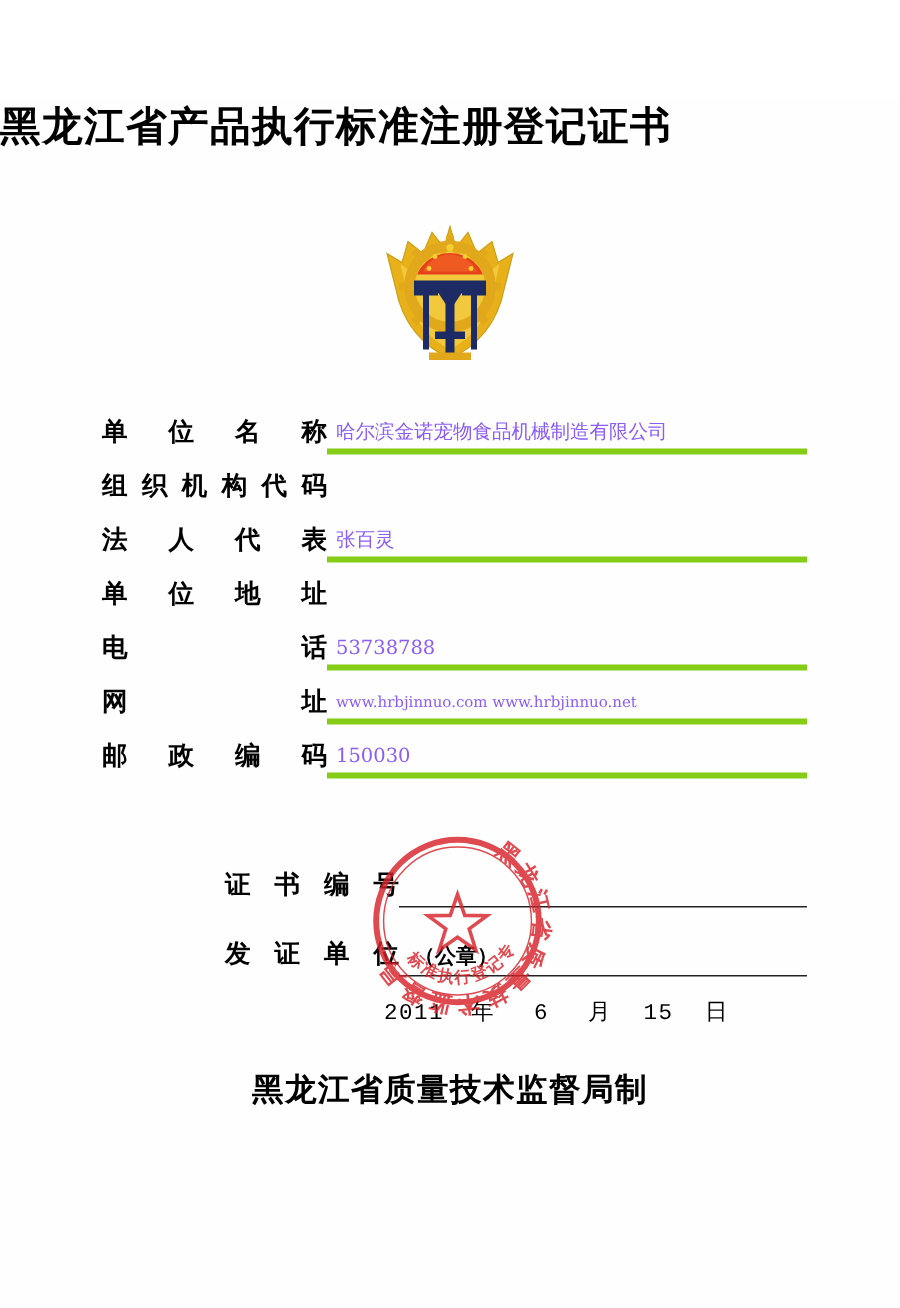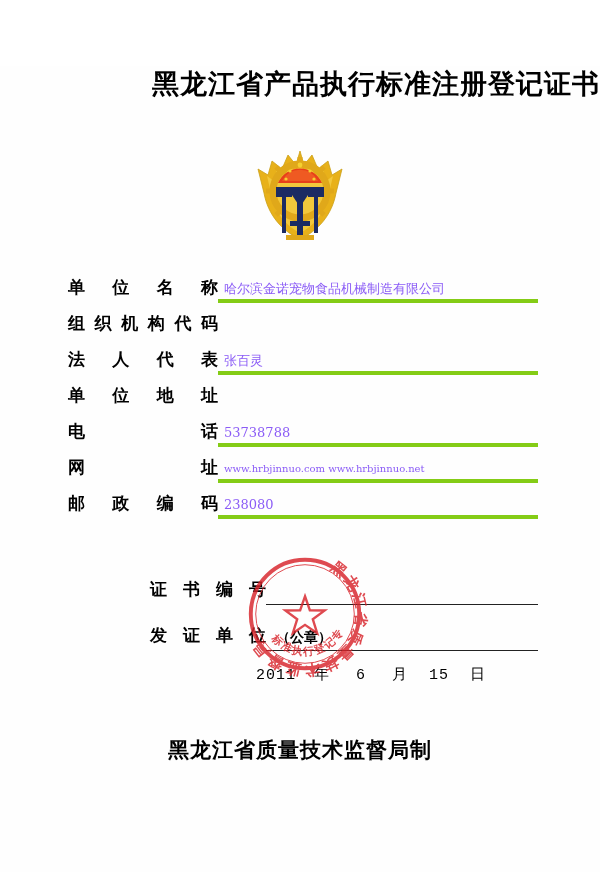--- a/index.html
+++ b/index.html
@@ -17,21 +17,21 @@
   }
   .page {
     position: relative;
     width: 600px;
     height: 872px;
     background: #fefefe;
     box-sizing: border-box;
   }
   
   .title {
-    text-align: right;
+    text-align: left;
     font-size: 27px;
     font-weight: bold;
     letter-spacing: 1px;
     color: #000;
     margin-top: 66px;
     font-family: "DejaVu Serif", "Liberation Serif", serif;
   }
   
   .emblem-wrap {
     display: flex;
@@ -127,21 +127,21 @@
     top: -14px;
     width: 138px;
     height: 138px;
     pointer-events: none;
   }
   
   .footer {
     text-align: center;
     font-size: 21px;
     font-weight: bold;
-    margin-top: 52px;
+    margin-top: 28px;
     letter-spacing: 1px;
     font-family: "DejaVu Serif", "Liberation Serif", serif;
   }
 </style>
 </head>
 <body>
 
 <div class="page">
 
   <div class="title">黑龙江省产品执行标准注册登记证书</div>
@@ -246,21 +246,21 @@
       <div class="field-value small">www.hrbjinnuo.com   www.hrbjinnuo.net</div>
     </div>
 
     <div class="field-row">
       <div class="field-label">
         <span>邮</span>
         <span>政</span>
         <span>编</span>
         <span>码</span>
       </div>
-      <div class="field-value">238080</div>
+      <div class="field-value">150030</div>
     </div>
 
   </div>
 
   <div class="lower">
 
     <div class="lower-row">
       <div class="lower-label">
         <span>证</span>
         <span>书</span>

